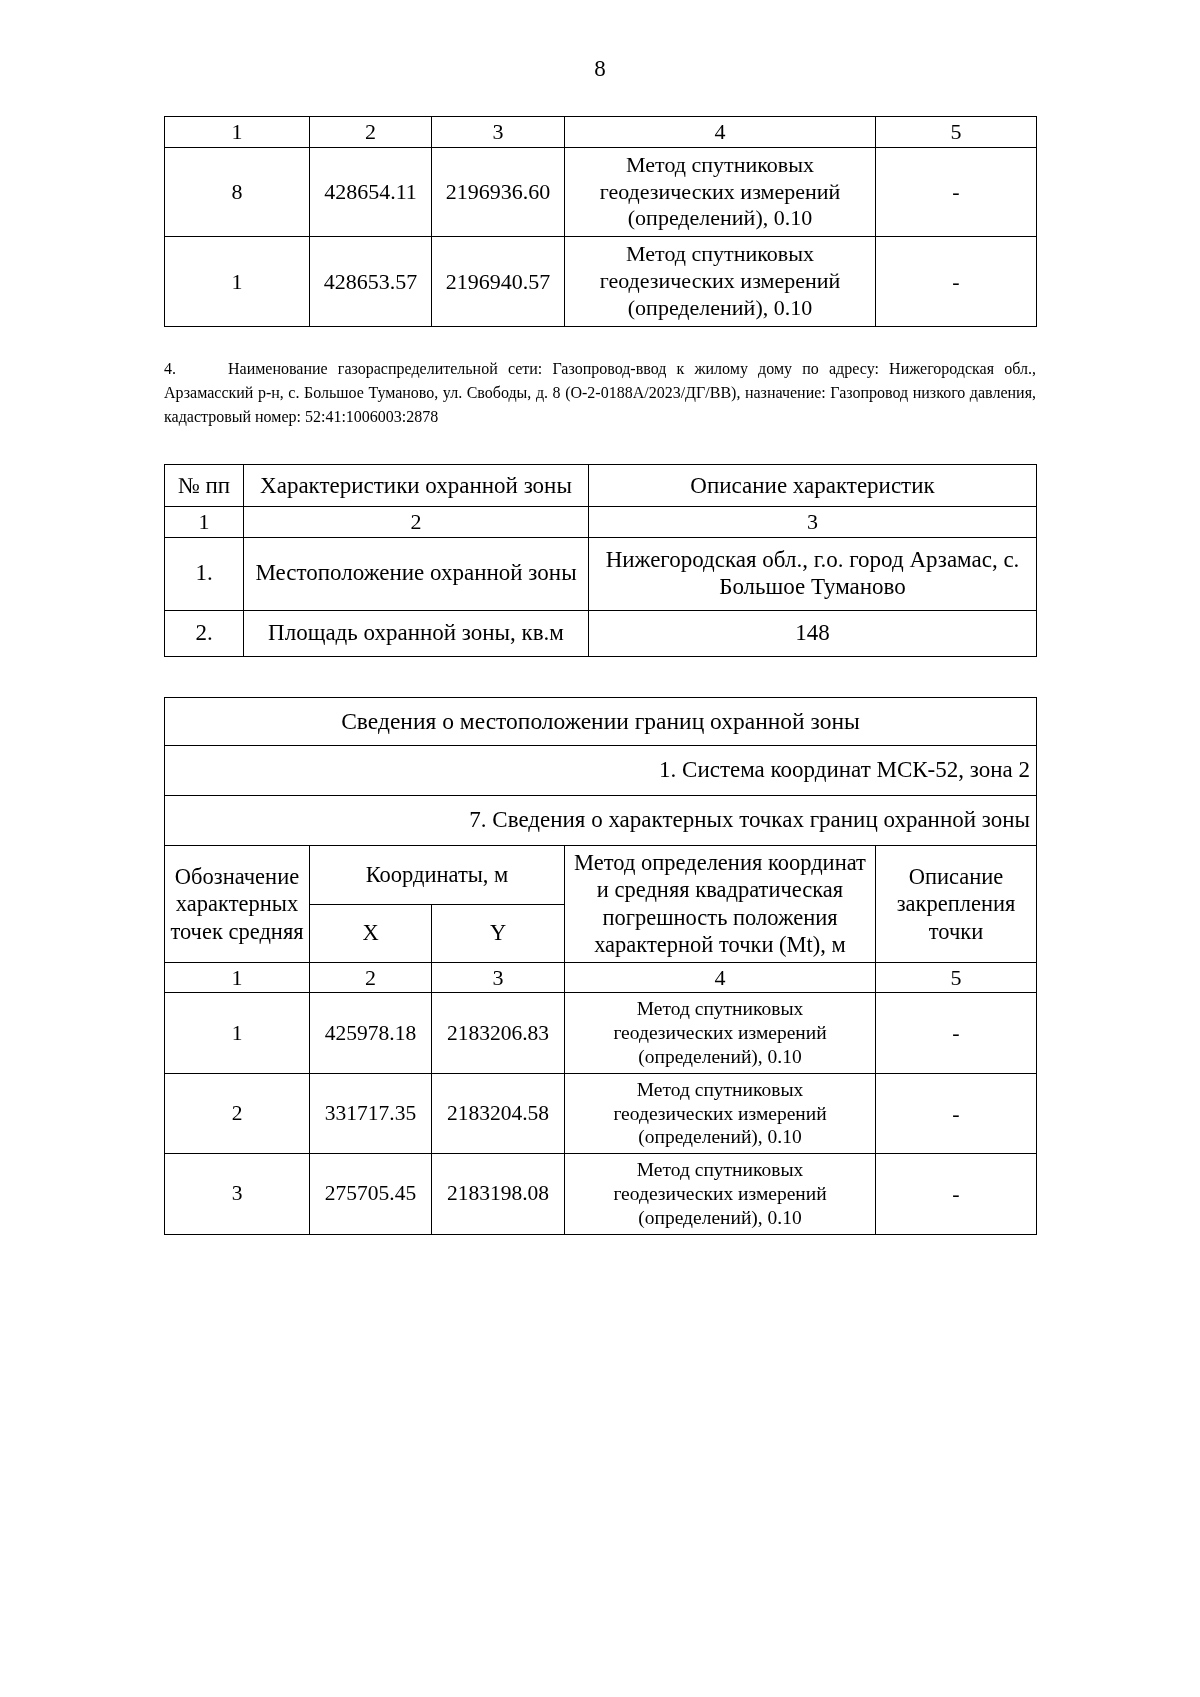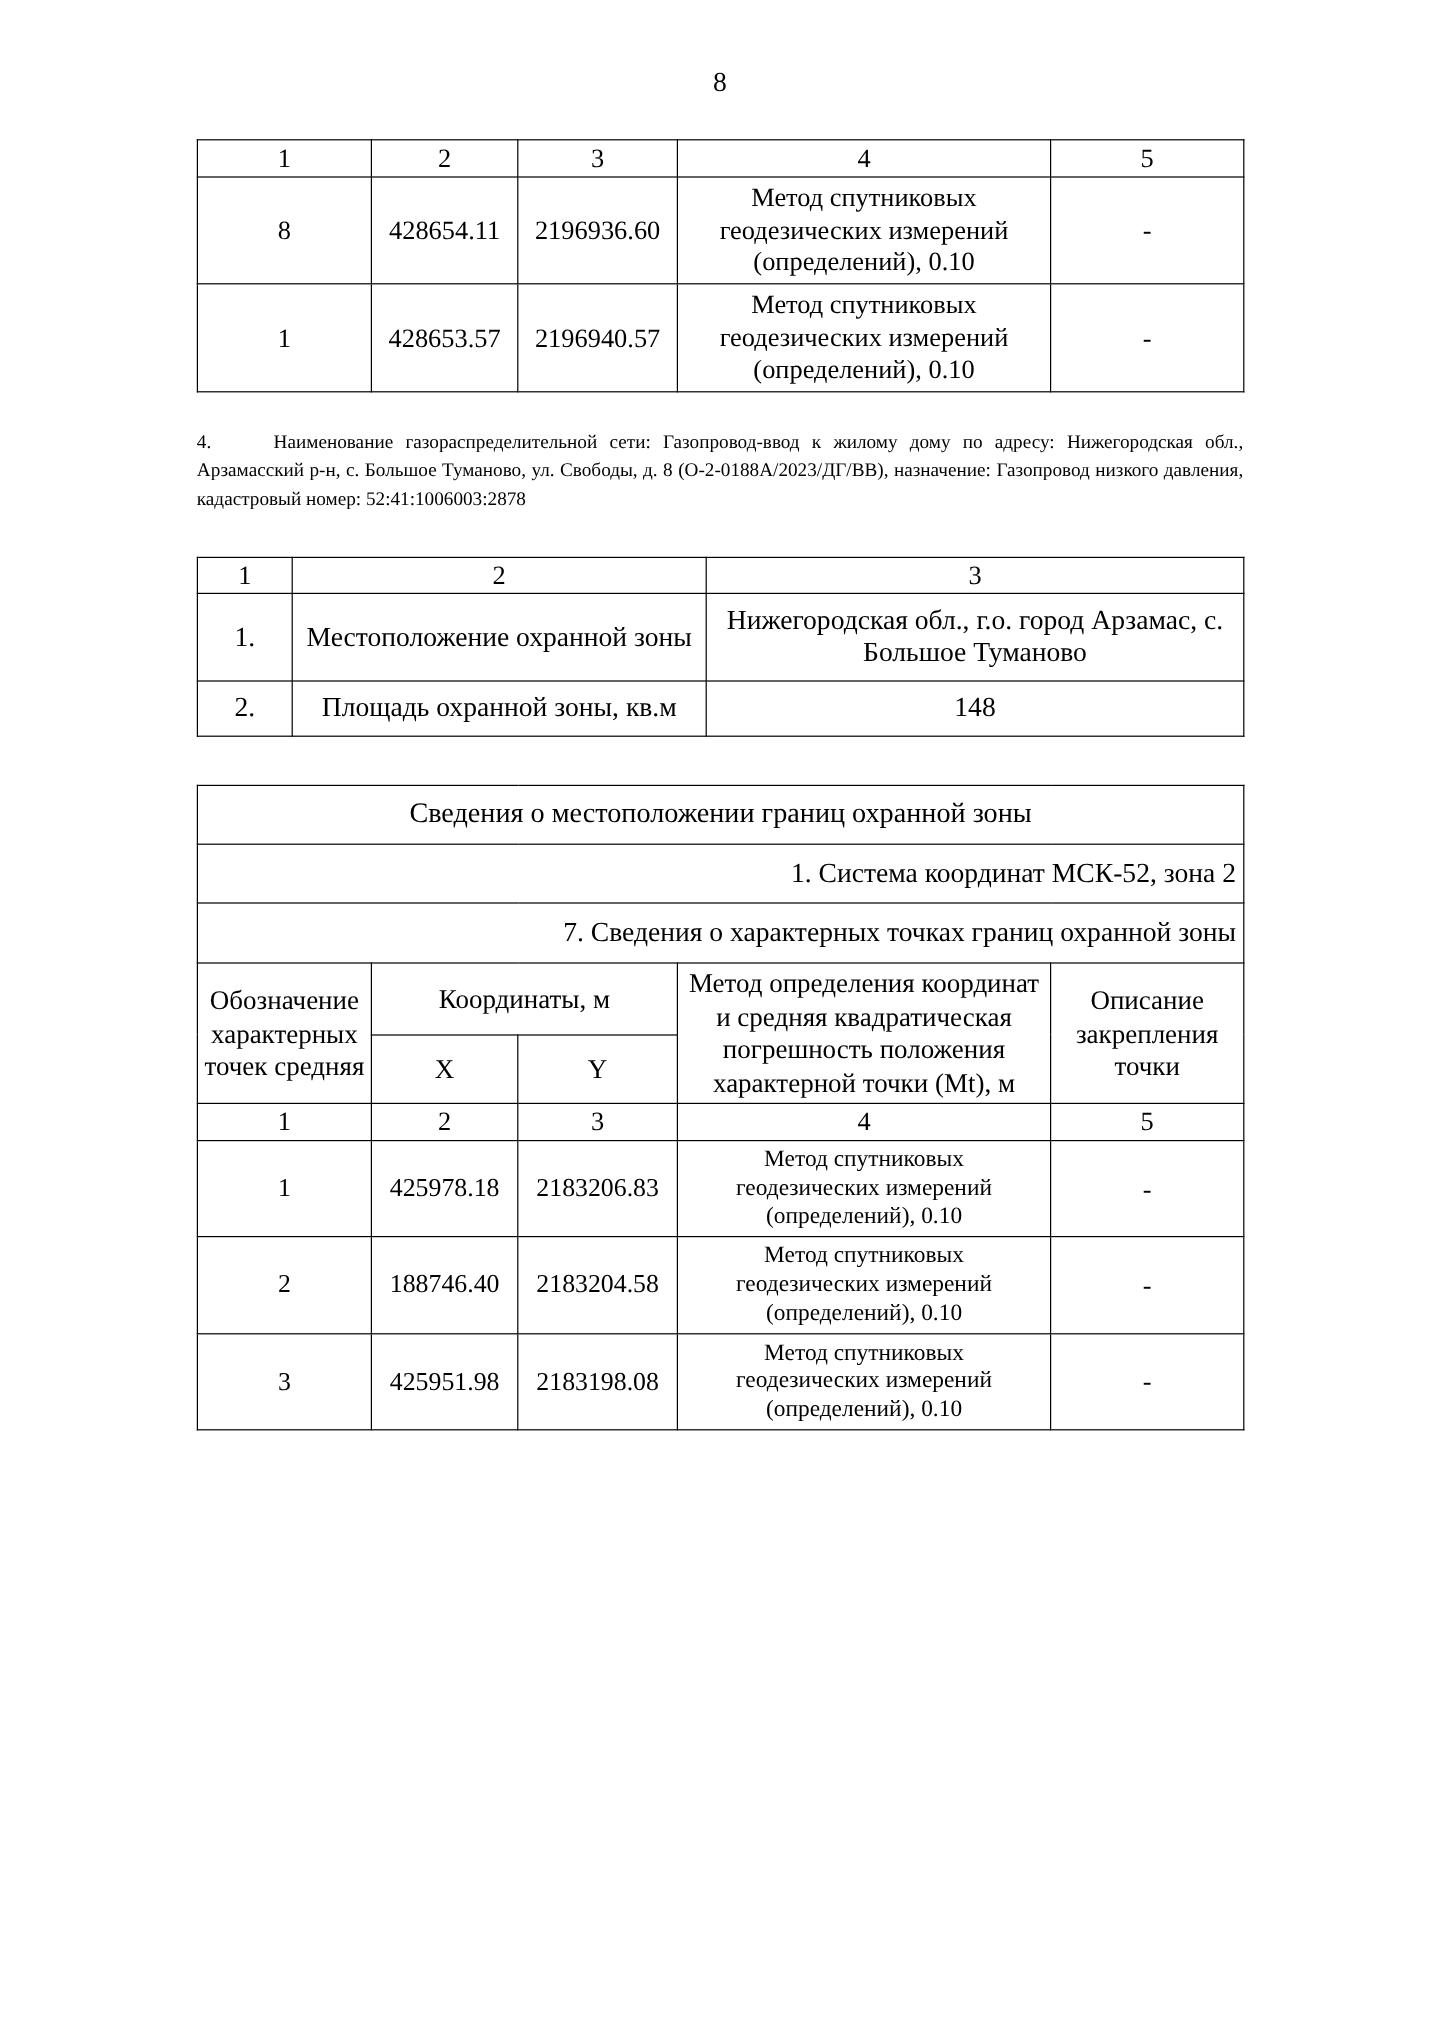--- a/index.html
+++ b/index.html
@@ -143,20 +143,25 @@
 
     <div class="para"><span class="idx">4.</span><span class="gap"></span><span>Наименование газораспределительной сети: Газопровод-ввод к жилому дому по адресу: Нижегородская обл., Арзамасский р-н, с. Большое Туманово, ул. Свободы, д. 8 (О-2-0188А/2023/ДГ/ВВ), назначение: Газопровод низкого давления, кадастровый номер: 52:41:1006003:2878</span></div>
 
     <table>
       <colgroup>
         <col style="width:79px">
         <col style="width:345px">
         <col style="width:448px">
       </colgroup>
       <tbody>
+        <tr class="hdr">
+          <td>№ пп</td>
+          <td>Характеристики охранной зоны</td>
+          <td>Описание характеристик</td>
+        </tr>
         <tr class="num-row">
           <td>1</td>
           <td>2</td>
           <td>3</td>
         </tr>
         <tr class="tbl2">
           <td class="small-td">1.</td>
           <td class="small-td">Местоположение охранной зоны</td>
           <td class="small-td">Нижегородская обл., г.о. город Арзамас, с. Большое Туманово</td>
         </tr>
@@ -207,28 +212,28 @@
         </tr>
         <tr>
           <td class="coord-cell">1</td>
           <td class="coord-cell">425978.18</td>
           <td class="coord-cell">2183206.83</td>
           <td class="method-cell">Метод спутниковых геодезических измерений (определений), 0.10</td>
           <td class="dash-cell">-</td>
         </tr>
         <tr>
           <td class="coord-cell">2</td>
-          <td class="coord-cell">188746.40</td>
+          <td class="coord-cell">331717.35</td>
           <td class="coord-cell">2183204.58</td>
           <td class="method-cell">Метод спутниковых геодезических измерений (определений), 0.10</td>
           <td class="dash-cell">-</td>
         </tr>
         <tr>
           <td class="coord-cell">3</td>
-          <td class="coord-cell">425951.98</td>
+          <td class="coord-cell">275705.45</td>
           <td class="coord-cell">2183198.08</td>
           <td class="method-cell">Метод спутниковых геодезических измерений (определений), 0.10</td>
           <td class="dash-cell">-</td>
         </tr>
       </tbody>
     </table>
 
   </div>
 </div>
 

